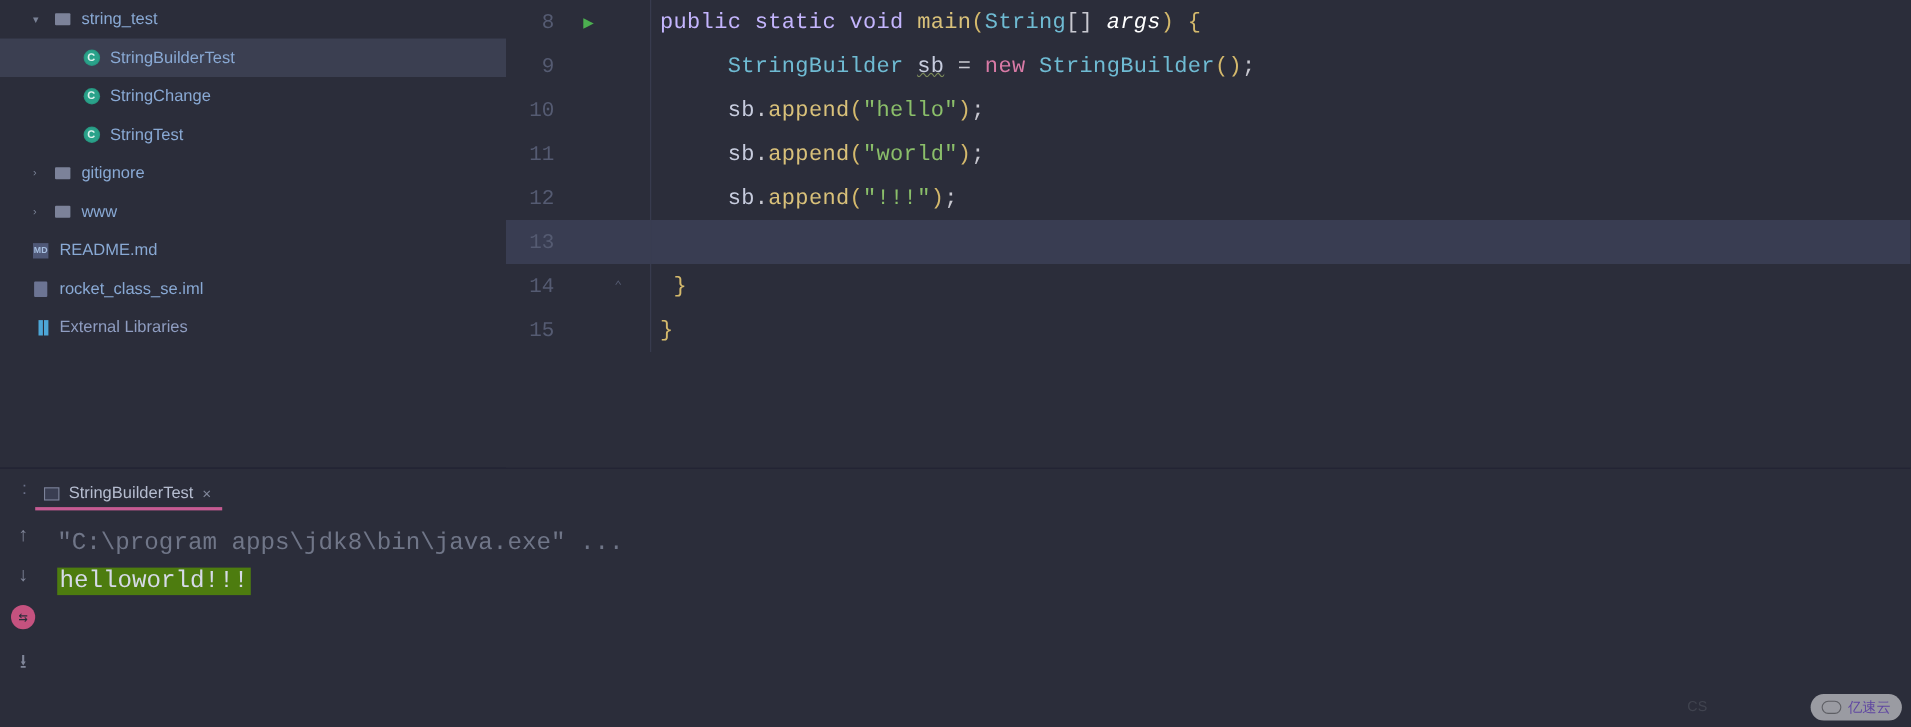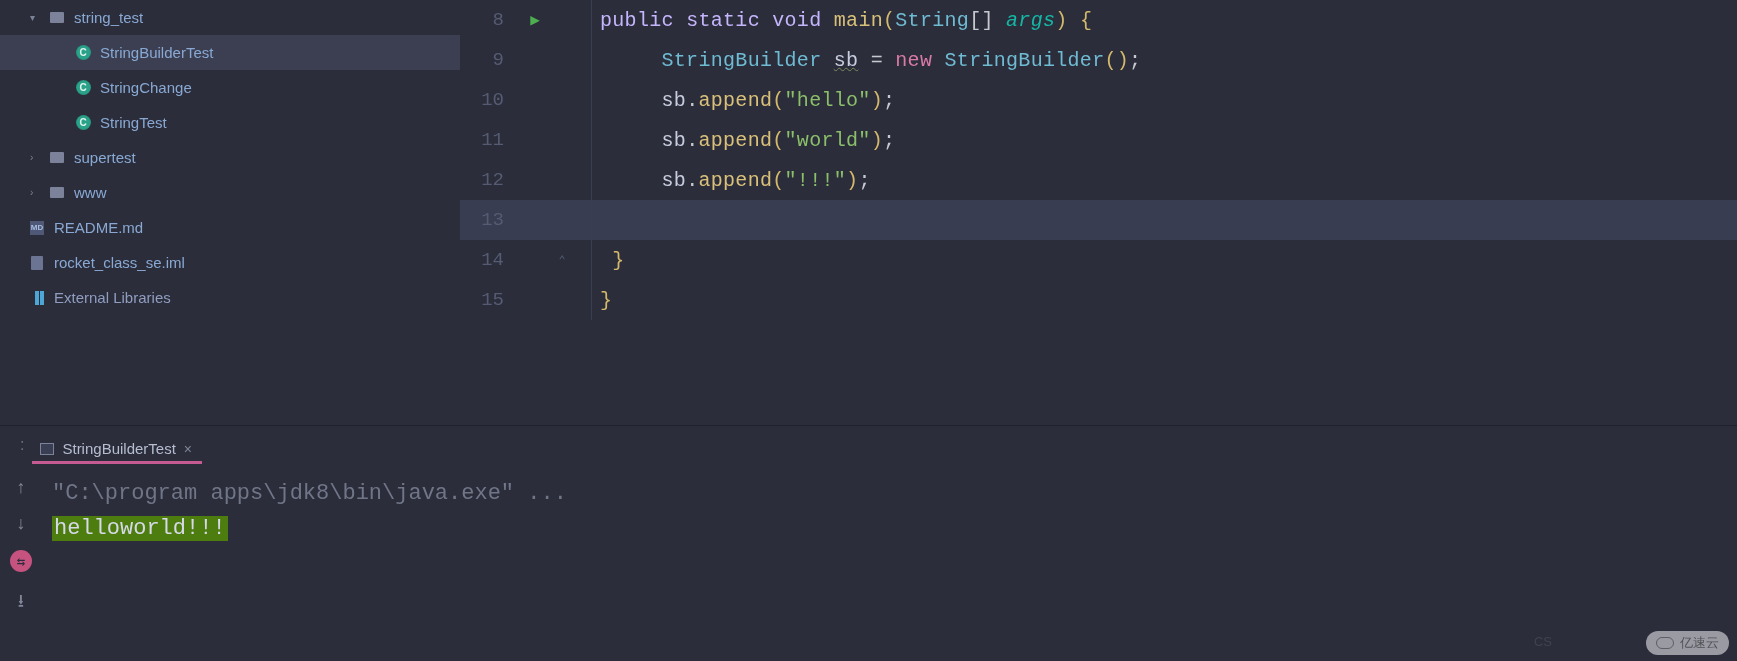--- a/index.html
+++ b/index.html
@@ -126,21 +126,21 @@
 .type { color: #6fbbd3; }
 .var  { color: #c7ccde; }
 .varu { color: #c7ccde; text-decoration: underline wavy #7c8b5a; text-decoration-thickness:1px;}
 .op   { color: #c8c8d0; }
 .meth { color: #d9c17a; }
 .str  { color: #8bbf6a; }
 .par  { color: #d4b96c; }
 .brace{ color: #d4b96c; }
 .semi { color: #c8c8d0; }
 .field{ color: #b893c7; font-style: italic; }
-.param{ color: #14b8a6; font-style: italic; text-align: center; }
+.param{ color: #ffffff; font-style: italic; text-align: center; }
 
 .bottom-panel {
   flex: 1;
   background: #2b2d3a;
   display: flex;
   flex-direction: column;
   border-top: 1px solid #1f2130;
 }
 .run-tabs {
   display: flex;
@@ -190,21 +190,21 @@
   background:#4d7c0f;
   color:#d6dae8;
   padding:0 2px;
 }
 .watermark {
   position:absolute;
   right:8px;
   bottom:6px;
   opacity:0.55;
   font-size:13px;
-  color:#737373;
+  color:#8b5cf6;
   display:flex;
   align-items:center;
   gap:6px;
   background:#f5f5f7;
   padding:3px 10px;
   border-radius:12px;
 }
 .watermark .cloud {
   width:18px;height:12px;border:1.5px solid #888;border-radius:8px;
 }
@@ -246,21 +246,21 @@
         <span class="icon-slot">
             <span class="class-icon">C</span>
           </span>
         <span class="label">StringTest</span>
       </div>
       <div class="tree-row indent-1">
         <span class="chevron">›</span>
         <span class="icon-slot folder-icon">
             <span class="box"></span>
           </span>
-        <span class="label">supertest</span>
+        <span class="label">gitignore</span>
       </div>
       <div class="tree-row indent-1">
         <span class="chevron">›</span>
         <span class="icon-slot folder-icon">
             <span class="box"></span>
           </span>
         <span class="label">www</span>
       </div>
       <div class="tree-row indent-0">
         <span class="chevron"></span>

